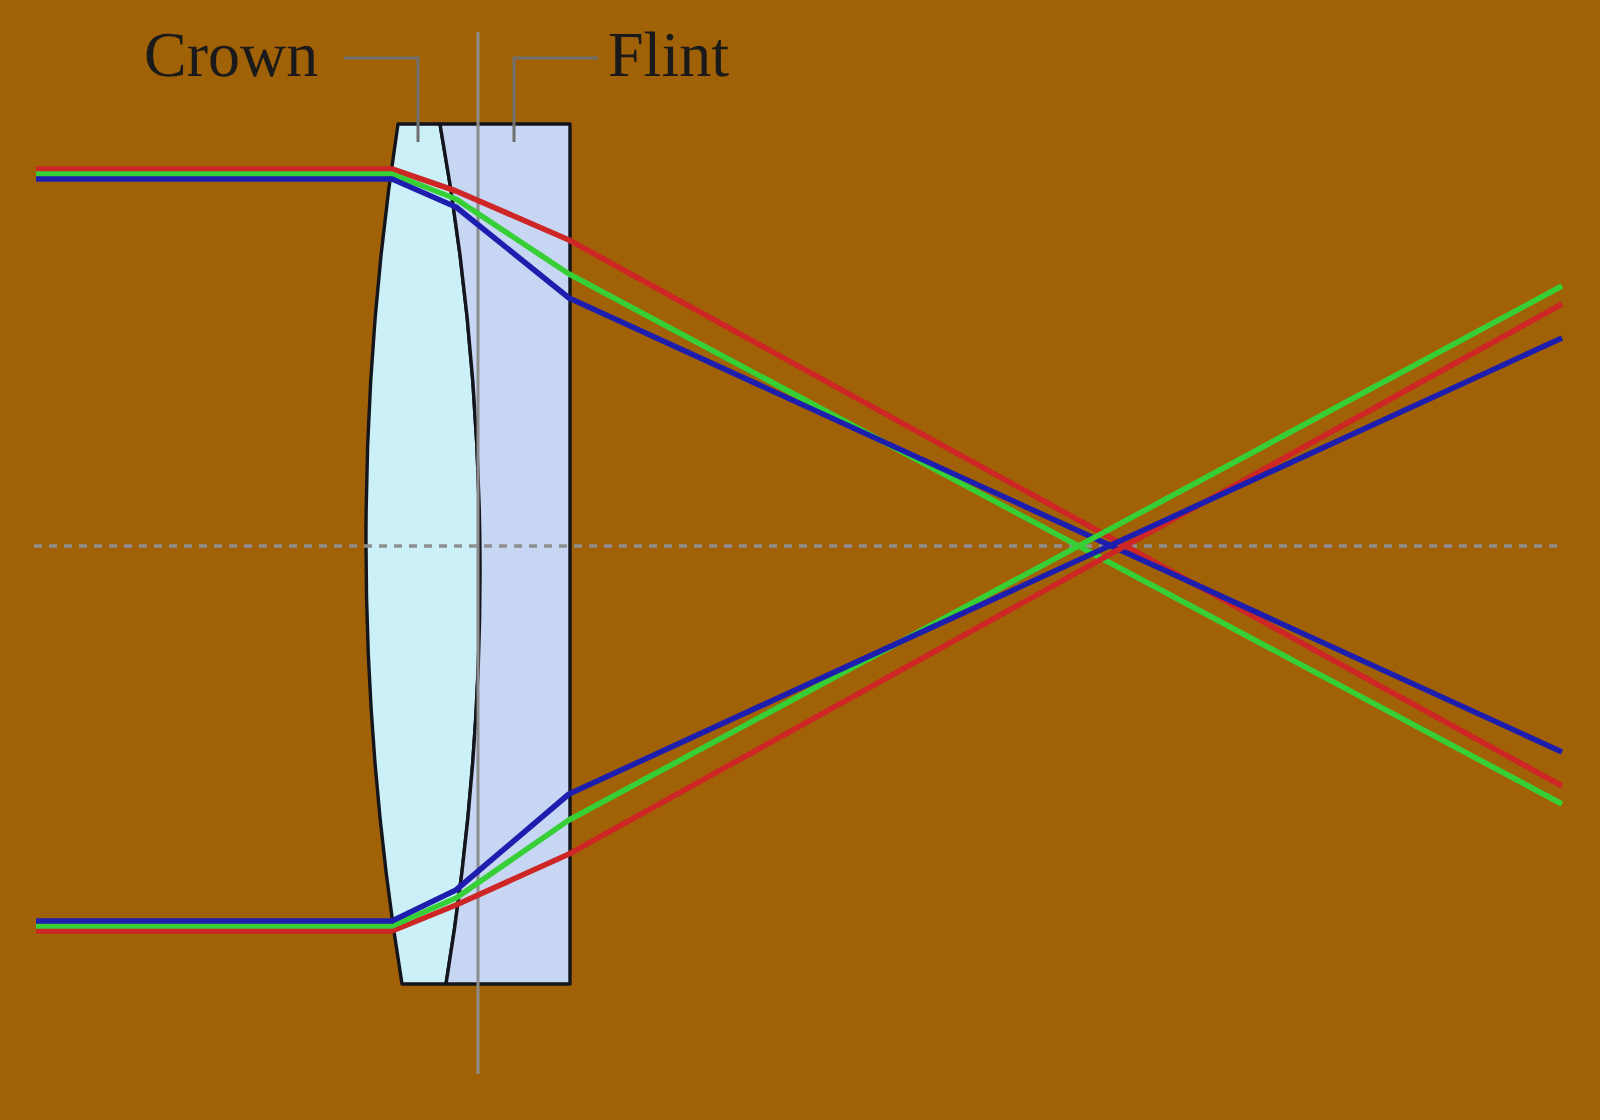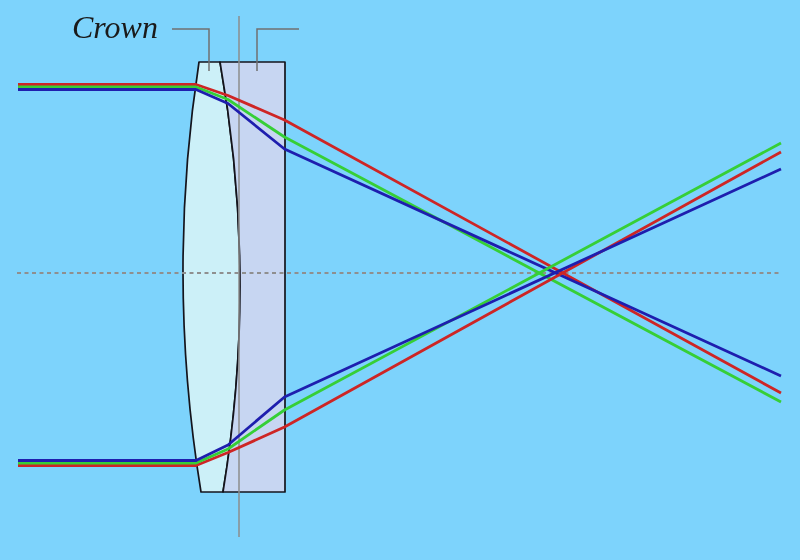--- a/index.html
+++ b/index.html
@@ -4,24 +4,23 @@
 <style>
   html, body {
     margin: 0;
     padding: 0;
     background: #ffffff;
   }
   #stage {
     position: relative;
     width: 800px;
     height: 560px;
-    background: #7dd3fc;
+    background: #a16207;
     overflow: hidden;
     font-family: "Liberation Serif", "DejaVu Serif", serif;
-    font-style: italic;
   }
   #diagram-svg {
     position: absolute;
     left: 0;
     top: 0;
   }
   .lens-label {
     position: absolute;
     top: 11px;
     font-size: 32px;
@@ -45,13 +44,14 @@
       <polyline points="299,29 257,29 257,71" fill="none" stroke="#707070" stroke-width="1.5"></polyline>
       <line x1="17" y1="273" x2="782" y2="273" stroke="#8f8f8f" stroke-width="1.8" stroke-dasharray="4 3.5"></line>
       <polyline points="18,84.5 196,84.5 228,95.5 284.5,120 781,393" fill="none" stroke="#ce2525" stroke-width="2.8" stroke-linejoin="round" stroke-linecap="butt"></polyline>
       <polyline points="18,87 196,87 228,99.5 284.5,137 781,402" fill="none" stroke="#36cf36" stroke-width="2.8" stroke-linejoin="round" stroke-linecap="butt"></polyline>
       <polyline points="18,89.5 196,89.5 228,103.5 284.5,149 781,376" fill="none" stroke="#1e1eae" stroke-width="2.8" stroke-linejoin="round" stroke-linecap="butt"></polyline>
       <polyline points="18,465.5 196,465.5 228,452.5 284.5,427 781,152" fill="none" stroke="#ce2525" stroke-width="2.8" stroke-linejoin="round" stroke-linecap="butt"></polyline>
       <polyline points="18,463 196,463 228,449 284.5,410 781,143" fill="none" stroke="#36cf36" stroke-width="2.8" stroke-linejoin="round" stroke-linecap="butt"></polyline>
       <polyline points="18,460.5 196,460.5 228,445 284.5,397 781,169" fill="none" stroke="#1e1eae" stroke-width="2.8" stroke-linejoin="round" stroke-linecap="butt"></polyline>
     </svg>
   <div id="crown-label" class="lens-label">Crown</div>
+  <div id="flint-label" class="lens-label">Flint</div>
 </div>
 
 </body></html>

